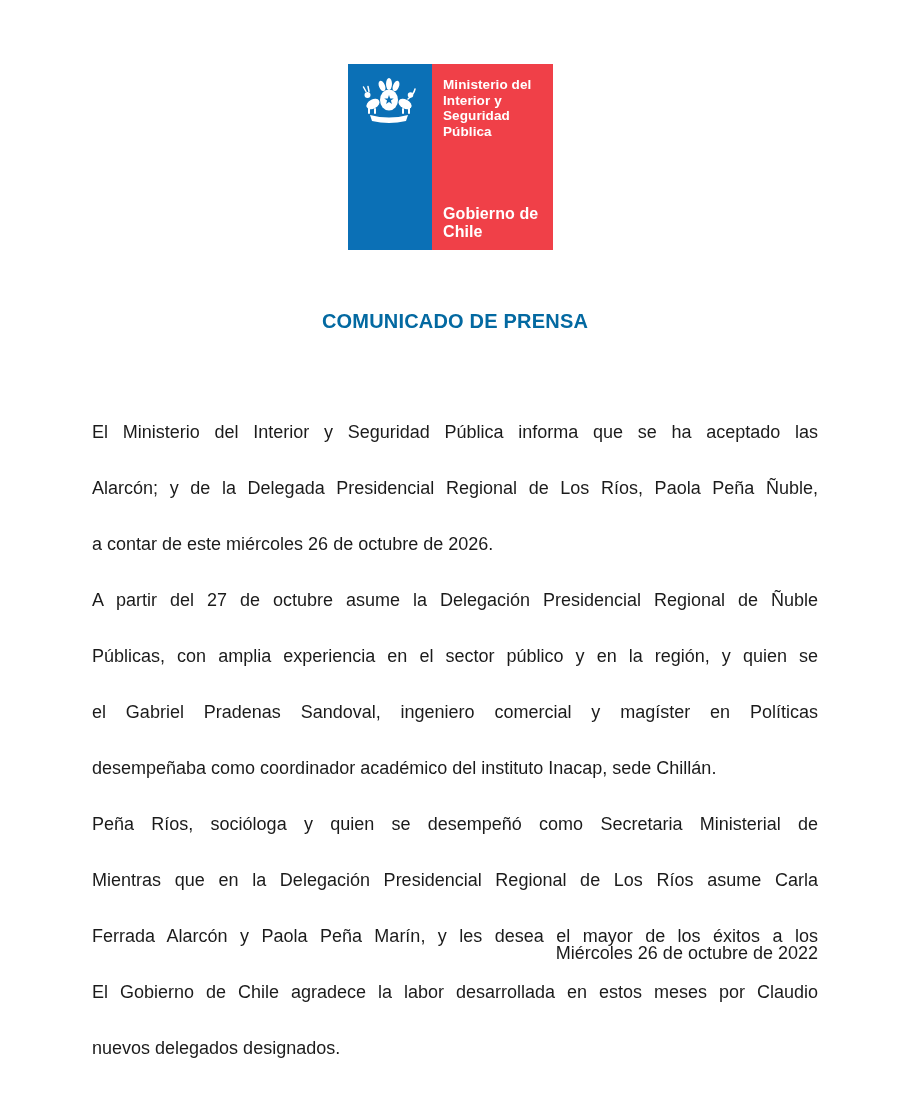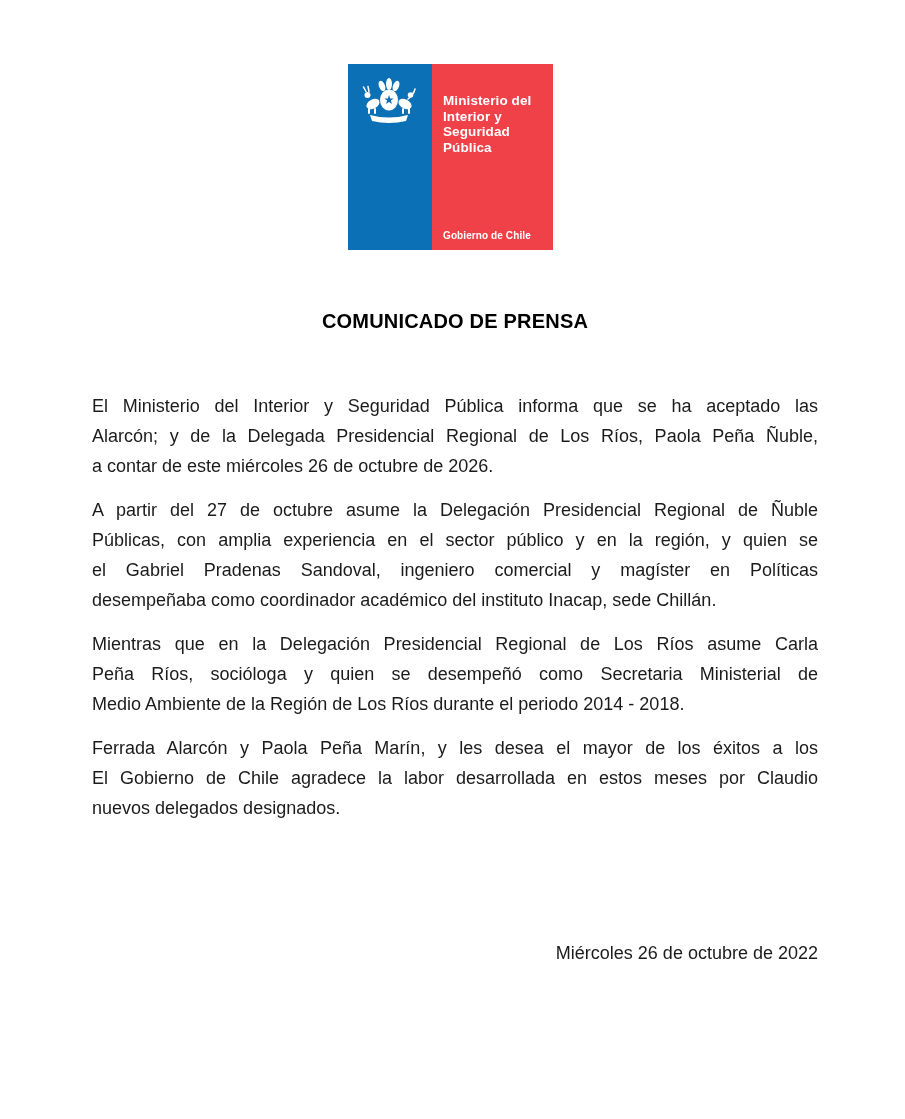--- a/index.html
+++ b/index.html
@@ -14,30 +14,30 @@
     font-family:"Liberation Sans", sans-serif;color:var(--ink);
     -webkit-font-smoothing:antialiased;
   }
   .page{position:relative;width:905px;height:1119px;background:var(--paper);overflow:hidden;}
 
   
   .logo{position:absolute;left:348px;top:64px;width:205px;height:186px;display:flex;}
   .logo-blue{width:84px;background:var(--logo-blue);position:relative;}
   .logo-blue svg{position:absolute;left:8px;top:10px;}
   .logo-red{flex:1;background:var(--logo-red);color:#fff;display:flex;flex-direction:column;
-            justify-content:space-between;padding:29px 6px 9px 11px;box-sizing:border-box;}
+            justify-content:space-between;padding:13px 6px 9px 11px;box-sizing:border-box;}
   .ministry-name{font-weight:bold;font-size:13.5px;line-height:15.5px;white-space:pre-line;letter-spacing:.1px;}
-  .gov-label{font-weight:bold;font-size:10px;letter-spacing:.1px;margin-top:33px;}
+  .gov-label{font-weight:bold;font-size:16px;letter-spacing:.1px;margin-top:33px;}
 
   
   .doc-title{position:absolute;left:92px;top:309px;width:726px;text-align:center;
-             font-weight:bold;font-size:20px;line-height:24px;color:#000000;letter-spacing:.2px;}
+             font-weight:bold;font-size:20px;line-height:24px;color:#0369a1;letter-spacing:.2px;}
   .doc-body{position:absolute;left:92px;top:391px;width:726px;font-size:18px;}
   .paragraph{margin:0 0 14px 0;}
-  .line{line-height:30px;white-space:normal;}
+  .line{line-height:30px;white-space:normal;margin-top:26px;}
   .line.justify{text-align:justify;text-align-last:justify;}
   .doc-date{position:absolute;right:87px;top:938px;font-size:18px;line-height:30px;text-align:center;}
 </style>
 </head>
 <body>
 
 <div class="page">
 
   <div class="logo">
     <div class="logo-blue">
@@ -85,23 +85,22 @@
         <div class="line justify">Alarcón; y de la Delegada Presidencial Regional de Los Ríos, Paola Peña Ñuble,</div>
         <div class="line">a contar de este miércoles 26 de octubre de 2026.</div>
       </div>
       <div class="paragraph">
         <div class="line justify">A partir del 27 de octubre asume la Delegación Presidencial Regional de Ñuble</div>
         <div class="line justify">Públicas, con amplia experiencia en el sector público y en la región, y quien se</div>
         <div class="line justify">el Gabriel Pradenas Sandoval, ingeniero comercial y magíster en Políticas</div>
         <div class="line">desempeñaba como coordinador académico del instituto Inacap, sede Chillán.</div>
       </div>
       <div class="paragraph">
+        <div class="line justify">Peña Ríos, socióloga y quien se desempeñó como Secretaria Ministerial de</div>
         <div class="line justify">Mientras que en la Delegación Presidencial Regional de Los Ríos asume Carla</div>
-        <div class="line justify">Peña Ríos, socióloga y quien se desempeñó como Secretaria Ministerial de</div>
-        <div class="line">Medio Ambiente de la Región de Los Ríos durante el periodo 2014 - 2018.</div>
       </div>
       <div class="paragraph">
         <div class="line justify">Ferrada Alarcón y Paola Peña Marín, y les desea el mayor de los éxitos a los</div>
         <div class="line justify">El Gobierno de Chile agradece la labor desarrollada en estos meses por Claudio</div>
         <div class="line">nuevos delegados designados.</div>
       </div>
     </div>
 
   <div class="doc-date">Miércoles 26 de octubre de 2022</div>
 

